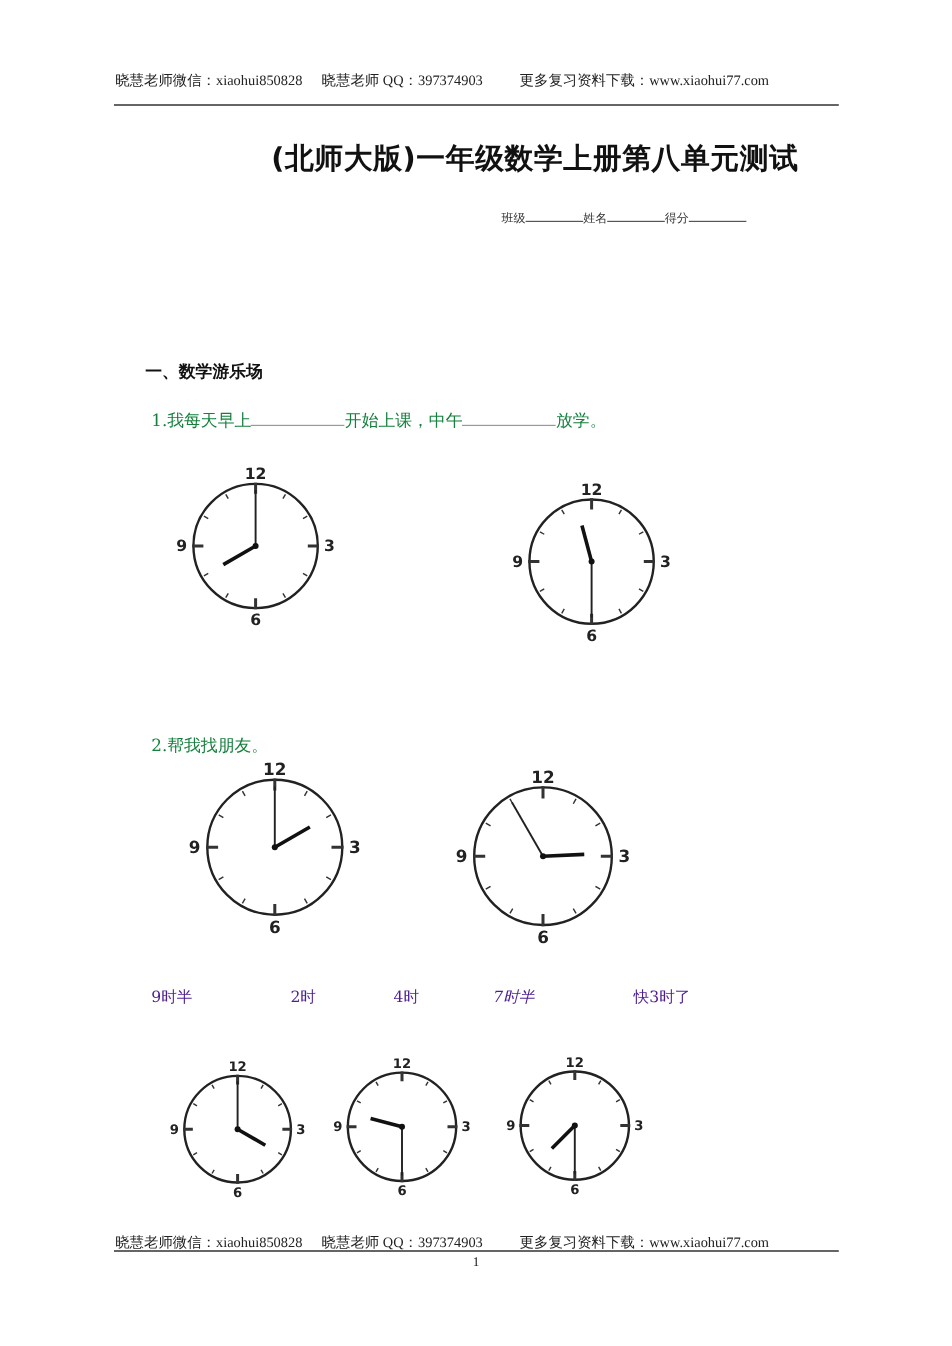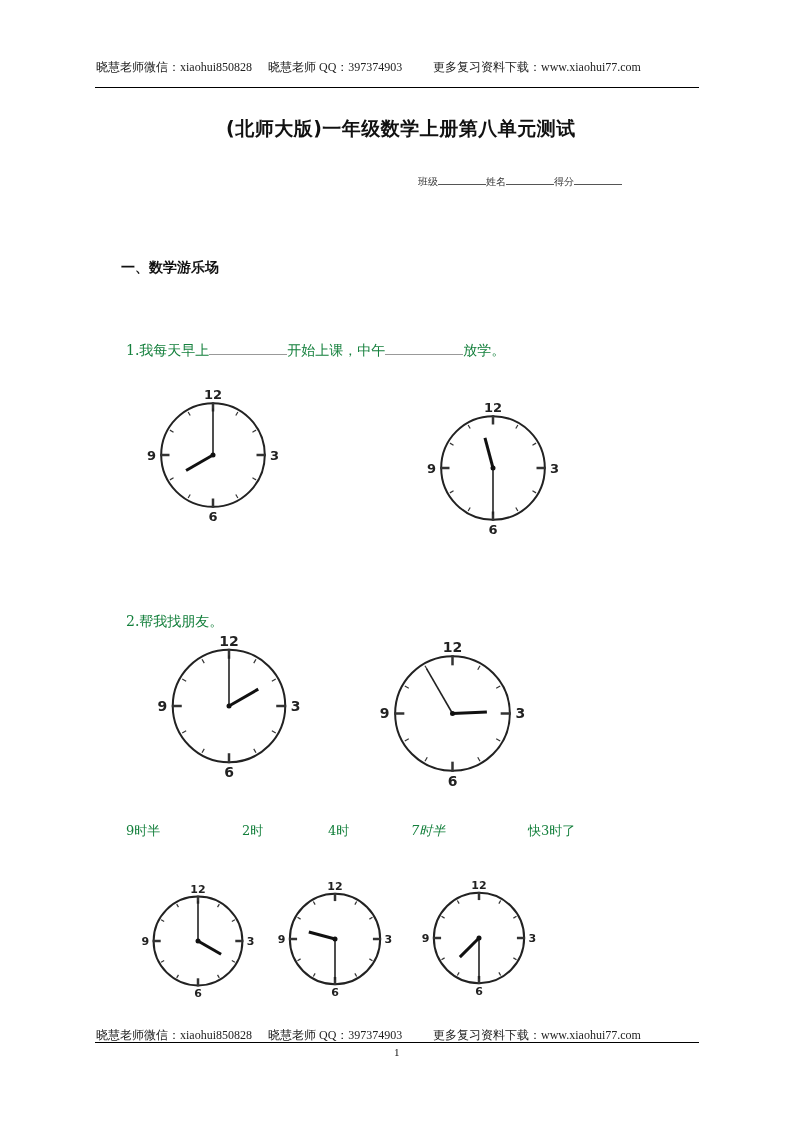--- a/index.html
+++ b/index.html
@@ -8,28 +8,28 @@
       font-family: "DejaVu Serif", "Liberation Serif", serif; color: #111;
     }
     .abs { position: absolute; }
     .hdr {
       font-family: "Liberation Serif", "DejaVu Serif", serif;
       font-size: 12px; color: #222; white-space: nowrap;
     }
     .rule { position: absolute; height: 1px; background: #000; }
     .title {
       font-family: "DejaVu Sans", "Liberation Sans", sans-serif;
-      font-weight: bold; font-size: 19px; white-space: nowrap; letter-spacing: 0.5px;
+      font-weight: bold; font-size: 24px; white-space: nowrap; letter-spacing: 0.5px;
     }
     .info { font-size: 10px; white-space: nowrap; color: #333; }
     .info .blank { display: inline-block; width: 48px; border-bottom: 1px solid #555; height: 14px; vertical-align: baseline; }
-    .section { font-family: Liberation Mono, monospace; font-weight: bold; font-size: 14px; white-space: nowrap; }
+    .section { font-family: Liberation Mono, monospace; font-weight: bold; font-size: 14px; white-space: nowrap; margin-top: 42px; }
     .q { font-size: 14px; white-space: nowrap; color: #15803d; }
     .q .blank { display: inline-block; width: 78px; border-bottom: 1px solid #999; height: 12px; }
-    .opt { font-size: 13px; white-space: nowrap; color: #15803d; }
+    .opt { font-size: 13px; white-space: nowrap; color: #4c1d95; }
     .clock { position: absolute; font-weight: bold; }
     .clock svg { display: block; }
     .pagenum { font-family: "Liberation Serif", serif; font-size: 11px; }
   </style>
 </head>
 <body>
 
 <div class="abs hdr" style="left:96px; top:59px;">晓慧老师微信：xiaohui850828</div>
 <div class="abs hdr" style="left:268px; top:59px;">晓慧老师 QQ：397374903</div>
 <div class="abs hdr" style="left:433px; top:59px;">更多复习资料下载：www.xiaohui77.com</div>

